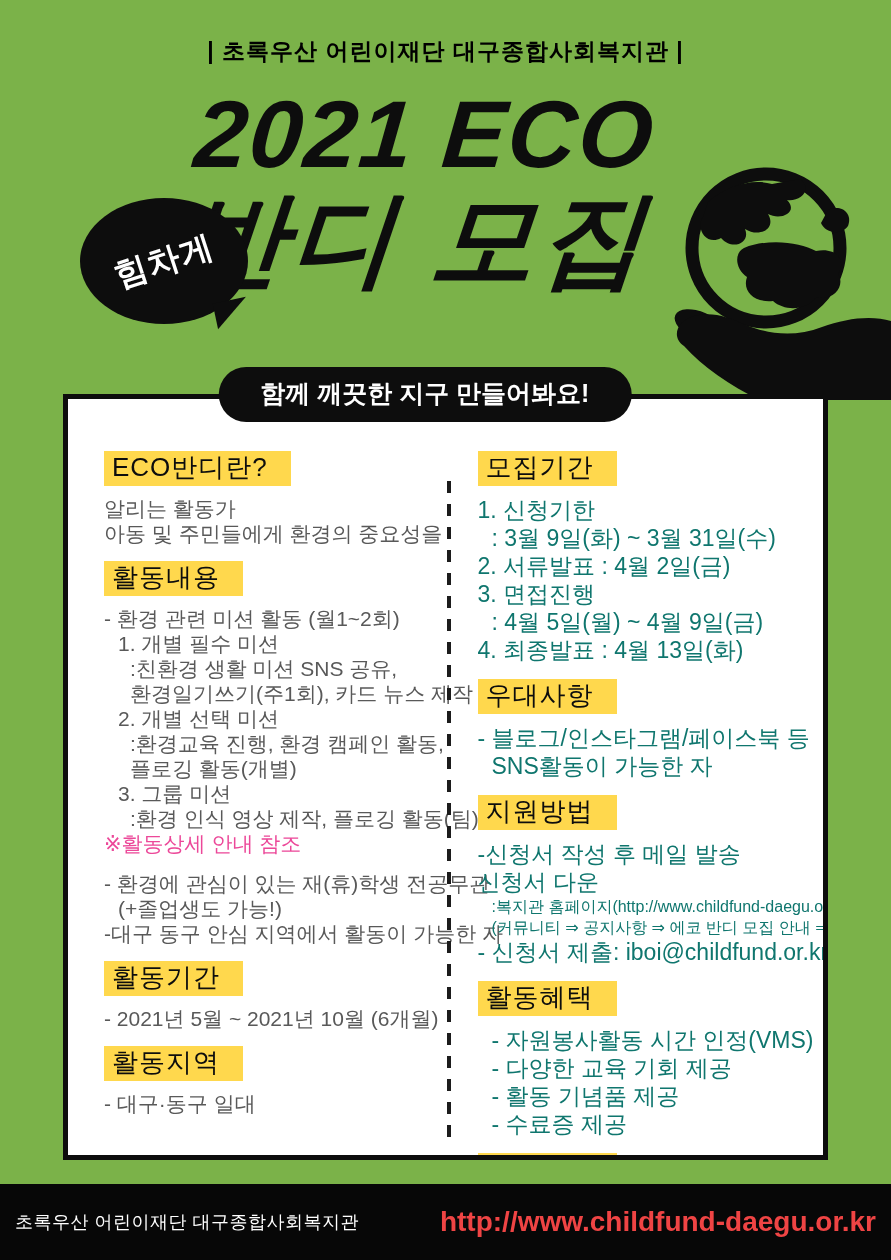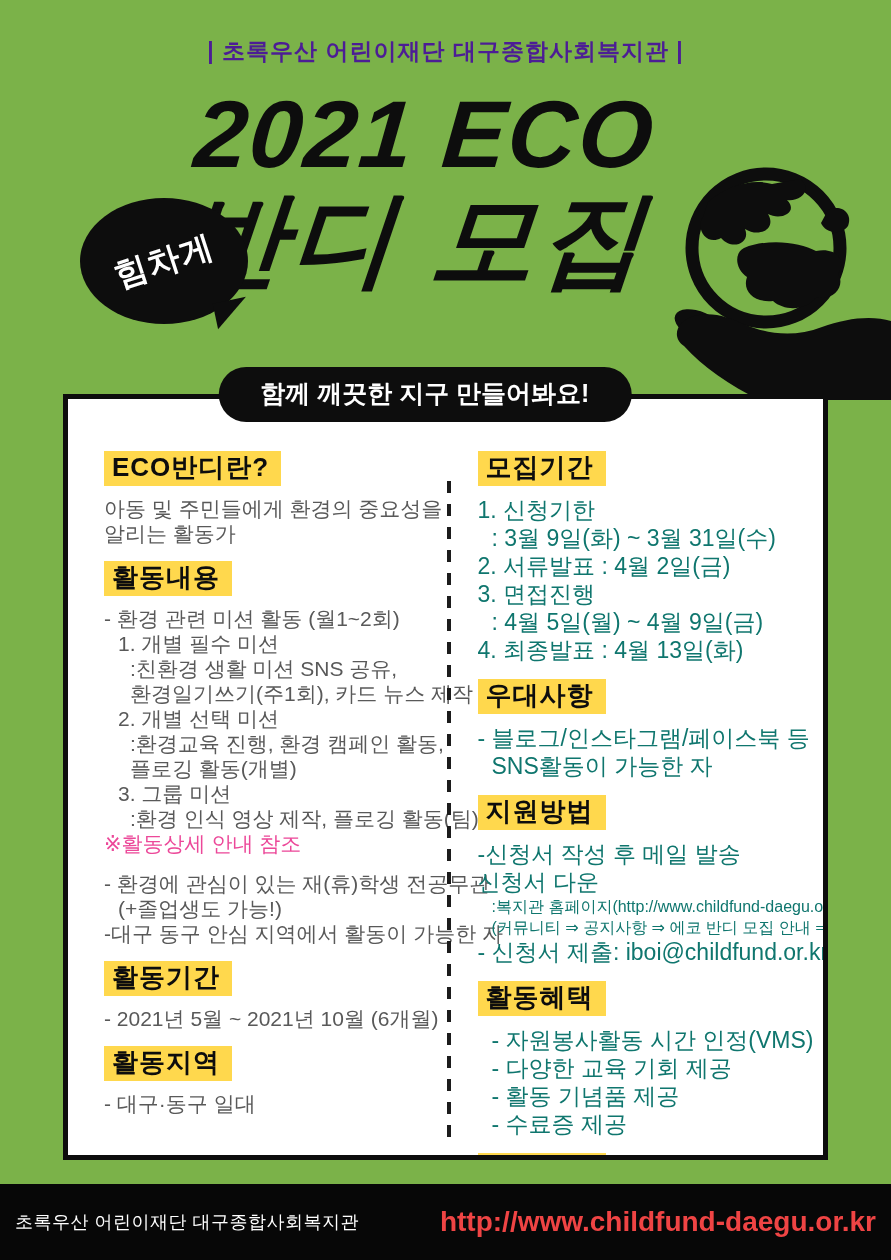--- a/index.html
+++ b/index.html
@@ -3,21 +3,21 @@
 <meta charset="utf-8">
 <style>
   * { margin:0; padding:0; box-sizing:border-box; }
   html,body { width:891px; }
   body { font-family:"Liberation Sans","DejaVu Sans",sans-serif; }
 
   .poster { position:relative; width:891px; height:1260px; background:#7bb249; overflow:hidden; }
 
   
   .org-header { position:absolute; top:36px; left:0; width:100%; text-align:center;
-    font-size:23px; font-weight:600; color:#4c1d95; letter-spacing:1px; }
+    font-size:23px; font-weight:600; color:#000000; letter-spacing:1px; }
 
   
   .title-wrap { position:absolute; top:86px; left:0; width:840px; text-align:center;
     color:#0d0d0d; font-style:italic; transform:skewX(-5deg); z-index:2; }
   .title-line1 { font-size:95px; font-weight:900; line-height:1.02; letter-spacing:2px; }
   .title-line2 { font-size:104px; font-weight:900; line-height:1.08; letter-spacing:4px; }
 
   
   .bubble { position:absolute; left:80px; top:198px; width:168px; height:126px;
     background:#0d0d0d; border-radius:50%; display:flex; align-items:center; justify-content:center; z-index:3; }
@@ -38,21 +38,21 @@
     background:#ffffff; border:5px solid #0d0d0d; z-index:4; overflow:hidden; }
   .card-inner { display:flex; width:100%; height:100%; padding-top:52px; }
   .col { width:50%; }
   .col.left  { padding:0 16px 0 36px; }
   .col.right { padding:0 8px 0 32px; }
   .divider { position:absolute; left:50.2%; top:82px; bottom:18px; width:4px;
     background:repeating-linear-gradient(180deg,#1c1c1c 0 12px,transparent 12px 23px); }
 
   .sec { margin-bottom:15px; }
   .sec-h { display:inline-block; background:#ffd84d; color:#0d0d0d;
-    font-size:26px; font-weight:700; line-height:1.0; padding:3px 12px 6px 8px; margin-bottom:10px; letter-spacing:1px; }
+    font-size:26px; font-weight:400; line-height:1.0; padding:3px 23px 6px 8px; margin-bottom:10px; letter-spacing:1px; }
   .line { color:#595959; font-size:21px; line-height:25px; white-space:nowrap; }
   .col.right .line { font-size:23px; line-height:28px; color:#0f766e; }
   .line.i1 { padding-left:14px; }
   .line.i2 { padding-left:26px; }
   .line.small { font-size:16px; line-height:20px; color:#686868; }
   .col.right .line.small { font-size:16px; line-height:21px; }
   .line.orange { color:#ec4899; }
 
   
   .curl { position:absolute; right:-5px; bottom:-5px; width:64px; height:68px; z-index:6; }
@@ -87,21 +87,21 @@
     <path d="M180,60 C193,54 205,63 200,76 C193,86 177,83 173,73 Z" fill="#0d0d0d"></path>
     <ellipse cx="52" cy="176" rx="27" ry="14" fill="#0d0d0d" transform="rotate(24 52 176)"></ellipse>
     <path d="M36,196 C24,188 27,172 46,166 C64,161 80,167 98,175 C122,185 148,187 174,177 C198,168 224,165 243,171 L243,250 L112,250 C82,236 54,216 36,196 Z" fill="#0d0d0d"></path>
   </svg>
 
   <div class="banner">함께 깨끗한 지구 만들어봐요!</div>
 
   <div class="card">
     <div class="card-inner">
       <div class="col left" id="left-col">
-          <section class="sec"><div class="sec-h">ECO반디란?</div><div class="line i0">아동 및 주민들에게 환경의 중요성을</div><div class="line i0">알리는 활동가</div></section>
+          <section class="sec"><div class="sec-h">ECO반디란?</div><div class="line i0">알리는 활동가</div><div class="line i0">아동 및 주민들에게 환경의 중요성을</div></section>
           <section class="sec"><div class="sec-h">활동내용</div><div class="line i0">- 환경 관련 미션 활동 (월1~2회)</div><div class="line i1">1. 개별 필수 미션</div><div class="line i2">:친환경 생활 미션 SNS 공유,</div><div class="line i2">환경일기쓰기(주1회), 카드 뉴스 제작</div><div class="line i1">2. 개별 선택 미션</div><div class="line i2">:환경교육 진행, 환경 캠페인 활동,</div><div class="line i2">플로깅 활동(개별)</div><div class="line i1">3. 그룹 미션</div><div class="line i2">:환경 인식 영상 제작, 플로깅 활동(팀)</div><div class="line i0 orange">※활동상세 안내 참조</div></section>
           <section class="sec"><div class="line i0">- 환경에 관심이 있는 재(휴)학생 전공무관</div><div class="line i1">(+졸업생도 가능!)</div><div class="line i0">-대구 동구 안심 지역에서 활동이 가능한 자</div></section>
           <section class="sec"><div class="sec-h">활동기간</div><div class="line i0">- 2021년 5월 ~ 2021년 10월 (6개월)</div></section>
           <section class="sec"><div class="sec-h">활동지역</div><div class="line i0">- 대구·동구 일대</div></section>
         </div>
       <div class="col right" id="right-col">
           <section class="sec"><div class="sec-h">모집기간</div><div class="line i0">1. 신청기한</div><div class="line i1">: 3월 9일(화) ~ 3월 31일(수)</div><div class="line i0">2. 서류발표 : 4월 2일(금)</div><div class="line i0">3. 면접진행</div><div class="line i1">: 4월 5일(월) ~ 4월 9일(금)</div><div class="line i0">4. 최종발표 : 4월 13일(화)</div></section>
           <section class="sec"><div class="sec-h">우대사항</div><div class="line i0">- 블로그/인스타그램/페이스북 등</div><div class="line i1">SNS활동이 가능한 자</div></section>
           <section class="sec"><div class="sec-h">지원방법</div><div class="line i0">-신청서 작성 후 메일 발송</div><div class="line i0">신청서 다운</div><div class="line i1 small">:복지관 홈페이지(http://www.childfund-daegu.or.kr)</div><div class="line i1 small">(커뮤니티 ⇒ 공지사항 ⇒ 에코 반디 모집 안내 ⇒ 신청서)</div><div class="line i0">- 신청서 제출: iboi@childfund.or.kr</div></section>
           <section class="sec"><div class="sec-h">활동혜택</div><div class="line i1">- 자원봉사활동 시간 인정(VMS)</div><div class="line i1">- 다양한 교육 기회 제공</div><div class="line i1">- 활동 기념품 제공</div><div class="line i1">- 수료증 제공</div></section>

